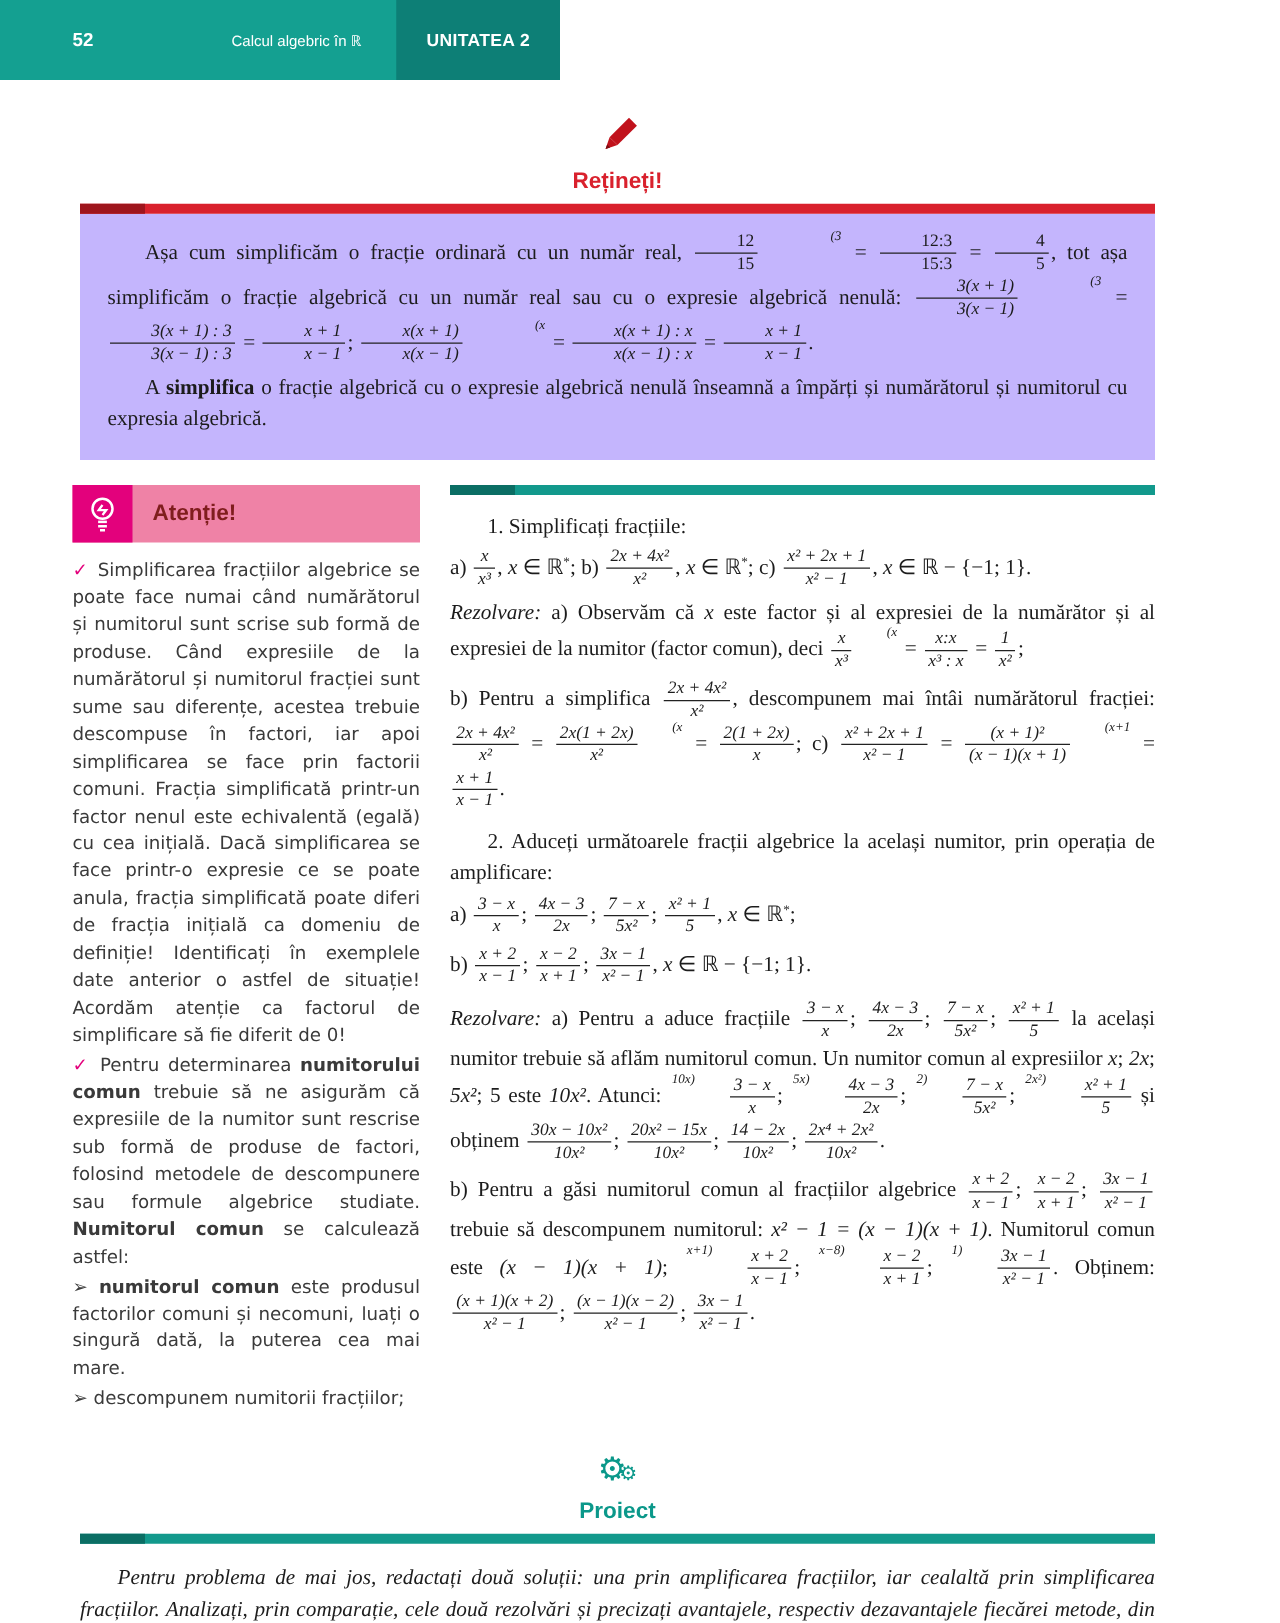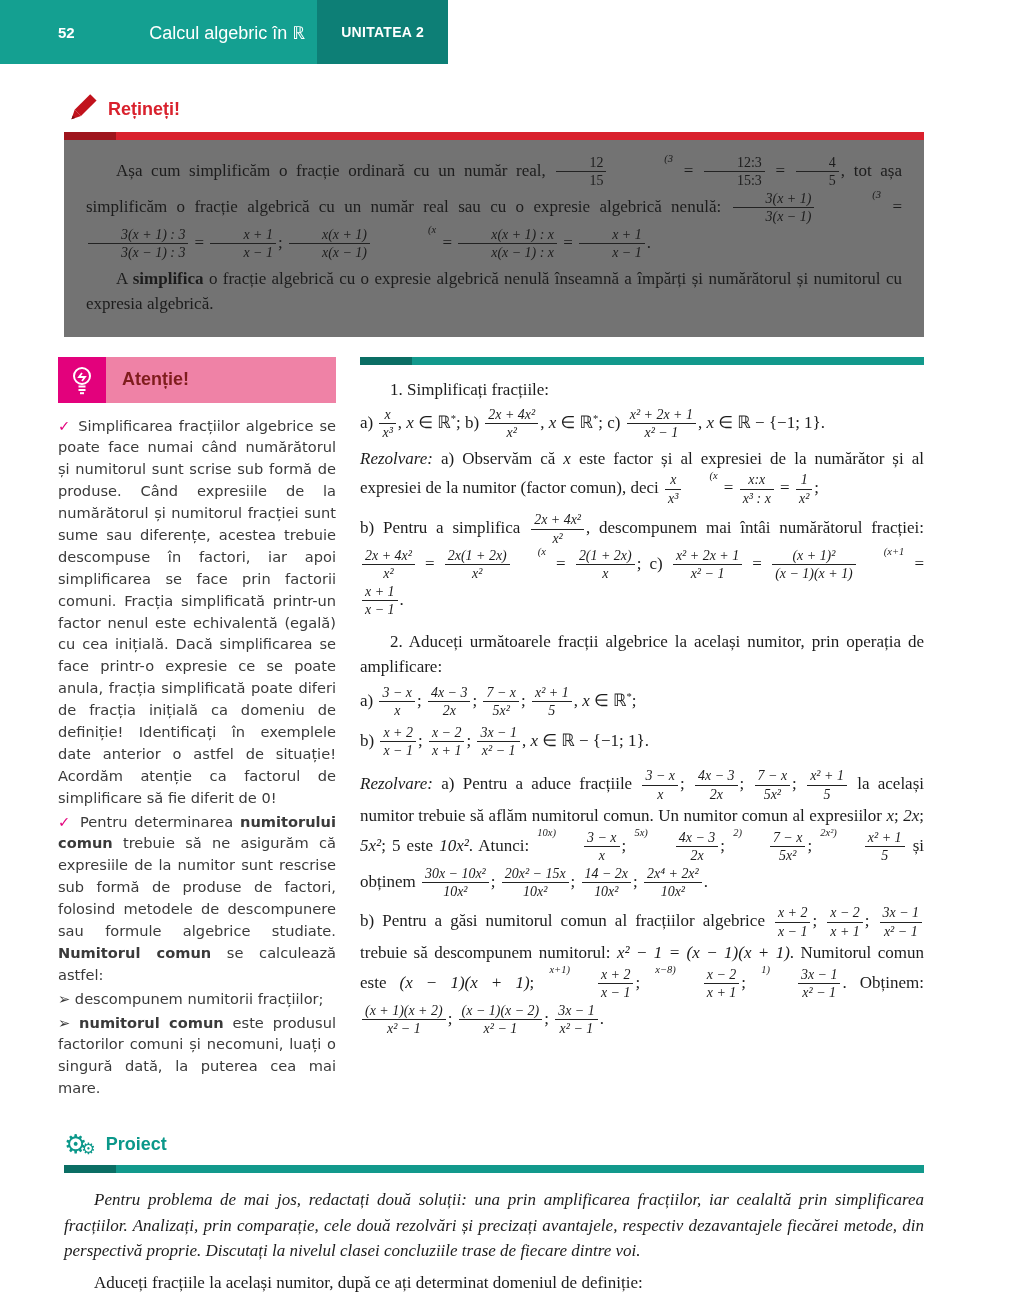--- a/index.html
+++ b/index.html
@@ -2,36 +2,36 @@
 <html lang="ro"><head>
 <meta charset="utf-8">
 <style>
   html,body{margin:0;padding:0;background:#fff;}
   .page{position:relative;width:1024px;min-height:1298px;background:#ffffff;
         font-family:"Liberation Sans",sans-serif;color:#222;}
 
   
   .topbar{display:flex;align-items:stretch;height:64px;width:448px;background:#14a091;color:#fff;}
   .pagenum{align-self:center;margin-left:58px;font-weight:bold;font-size:15px;}
-  .chapter{align-self:center;margin-left:auto;font-size:18px;padding-right:12px;}
+  .chapter{align-self:center;margin-left:auto;font-size:12px;padding-right:28px;}
   .unitbox{background:#0d7f76;display:flex;align-items:center;padding:14px 24px;font-weight:bold;font-size:14px;letter-spacing:.3px;}
 
   
   .sec{margin:0 100px 0 64px;}
-  .sec-head{display:flex;align-items:center;gap:10px;margin-top:30px;margin-bottom:8px;}
+  .sec-head{display:flex;align-items:center;gap:10px;margin-top:30px;margin-bottom:8px;flex-direction:column;}
   .sec-head h2{margin:0;font-size:18px;font-weight:bold;}
   .red-title{color:#d9212d;}
   .teal-title{color:#0b988a;}
   .rule{height:8px;background:#d9212d;position:relative;}
   .rule .dark{position:absolute;left:0;top:0;height:100%;width:52px;background:#9e151d;}
   .rule.teal{background:#12998c;}
   .rule.teal .dark{background:#0b6e64;}
 
   
-  .salmon-box{background:#737373;padding:14px 22px 16px 22px;}
+  .salmon-box{background:#c4b5fd;padding:14px 22px 16px 22px;}
   .serif{font-family:"Liberation Serif",serif;font-size:17px;line-height:1.5;color:#1c1c1c;}
   p.block{margin:0 0 4px 0;text-align:justify;}
   .indent{text-indent:30px;}
 
   
   .cols{display:flex;gap:24px;margin:20px 100px 0 58px;align-items:flex-start;}
   .leftcol{width:278px;flex:0 0 278px;}
   .rightcol{flex:1;min-width:0;}
 
   .atentie-head{display:flex;align-items:stretch;height:46px;background:#ef82a6;margin-bottom:12px;}
@@ -155,22 +155,22 @@
             <path d="M12 8 l-3 4 h6 l-3 4" fill="none" stroke="#fff" stroke-width="1.8"></path>
             <rect x="8.5" y="20.5" width="7" height="2" fill="#fff"></rect>
             <rect x="8.5" y="24" width="7" height="2" fill="#fff"></rect>
             <rect x="10" y="27.2" width="4" height="2" fill="#fff"></rect>
           </svg>
         </span>
         <span class="atentie-title">Atenție!</span>
       </div>
       <p class="sans"><span class="chk">✓ </span><span>Simplificarea fracțiilor algebrice se poate face numai când numărătorul și numitorul sunt scrise sub formă de produse. Când expresiile de la numărătorul și numitorul fracției sunt sume sau diferențe, acestea trebuie descompuse în factori, iar apoi simplificarea se face prin factorii comuni. Fracția simplificată printr-un factor nenul este echivalentă (egală) cu cea inițială. Dacă simplificarea se face printr-o expresie ce se poate anula, fracția simplificată poate diferi de fracția inițială ca domeniu de definiție! Identificați în exemplele date anterior o astfel de situație! Acordăm atenție ca factorul de simplificare să fie diferit de 0!</span></p>
       <p class="sans"><span class="chk">✓ </span><span>Pentru determinarea </span><span class="bold">numitorului comun</span><span> trebuie să ne asigurăm că expresiile de la numitor sunt rescrise sub formă de produse de factori, folosind metodele de descompunere sau formule algebrice studiate. </span><span class="bold">Numitorul comun</span><span> se calculează astfel:</span></p>
+      <p class="sans"><span>➢ </span><span class="bold">numitorul comun</span><span> este produsul factorilor comuni și necomuni, luați o singură dată, la puterea cea mai mare.</span></p>
       <p class="sans"><span>➢ descompunem numitorii fracțiilor;</span></p>
-      <p class="sans"><span>➢ </span><span class="bold">numitorul comun</span><span> este produsul factorilor comuni și necomuni, luați o singură dată, la puterea cea mai mare.</span></p>
     </aside>
 
     <main class="rightcol">
       <div class="rule teal">
           <span class="dark"></span>
         </div>
 
       <p class="serif block indent" style="margin-top:12px;">1. Simplificați fracțiile:</p>
       <p class="serif block mathline"><span>a) </span><span class="fwrap">
             <span class="frac">

